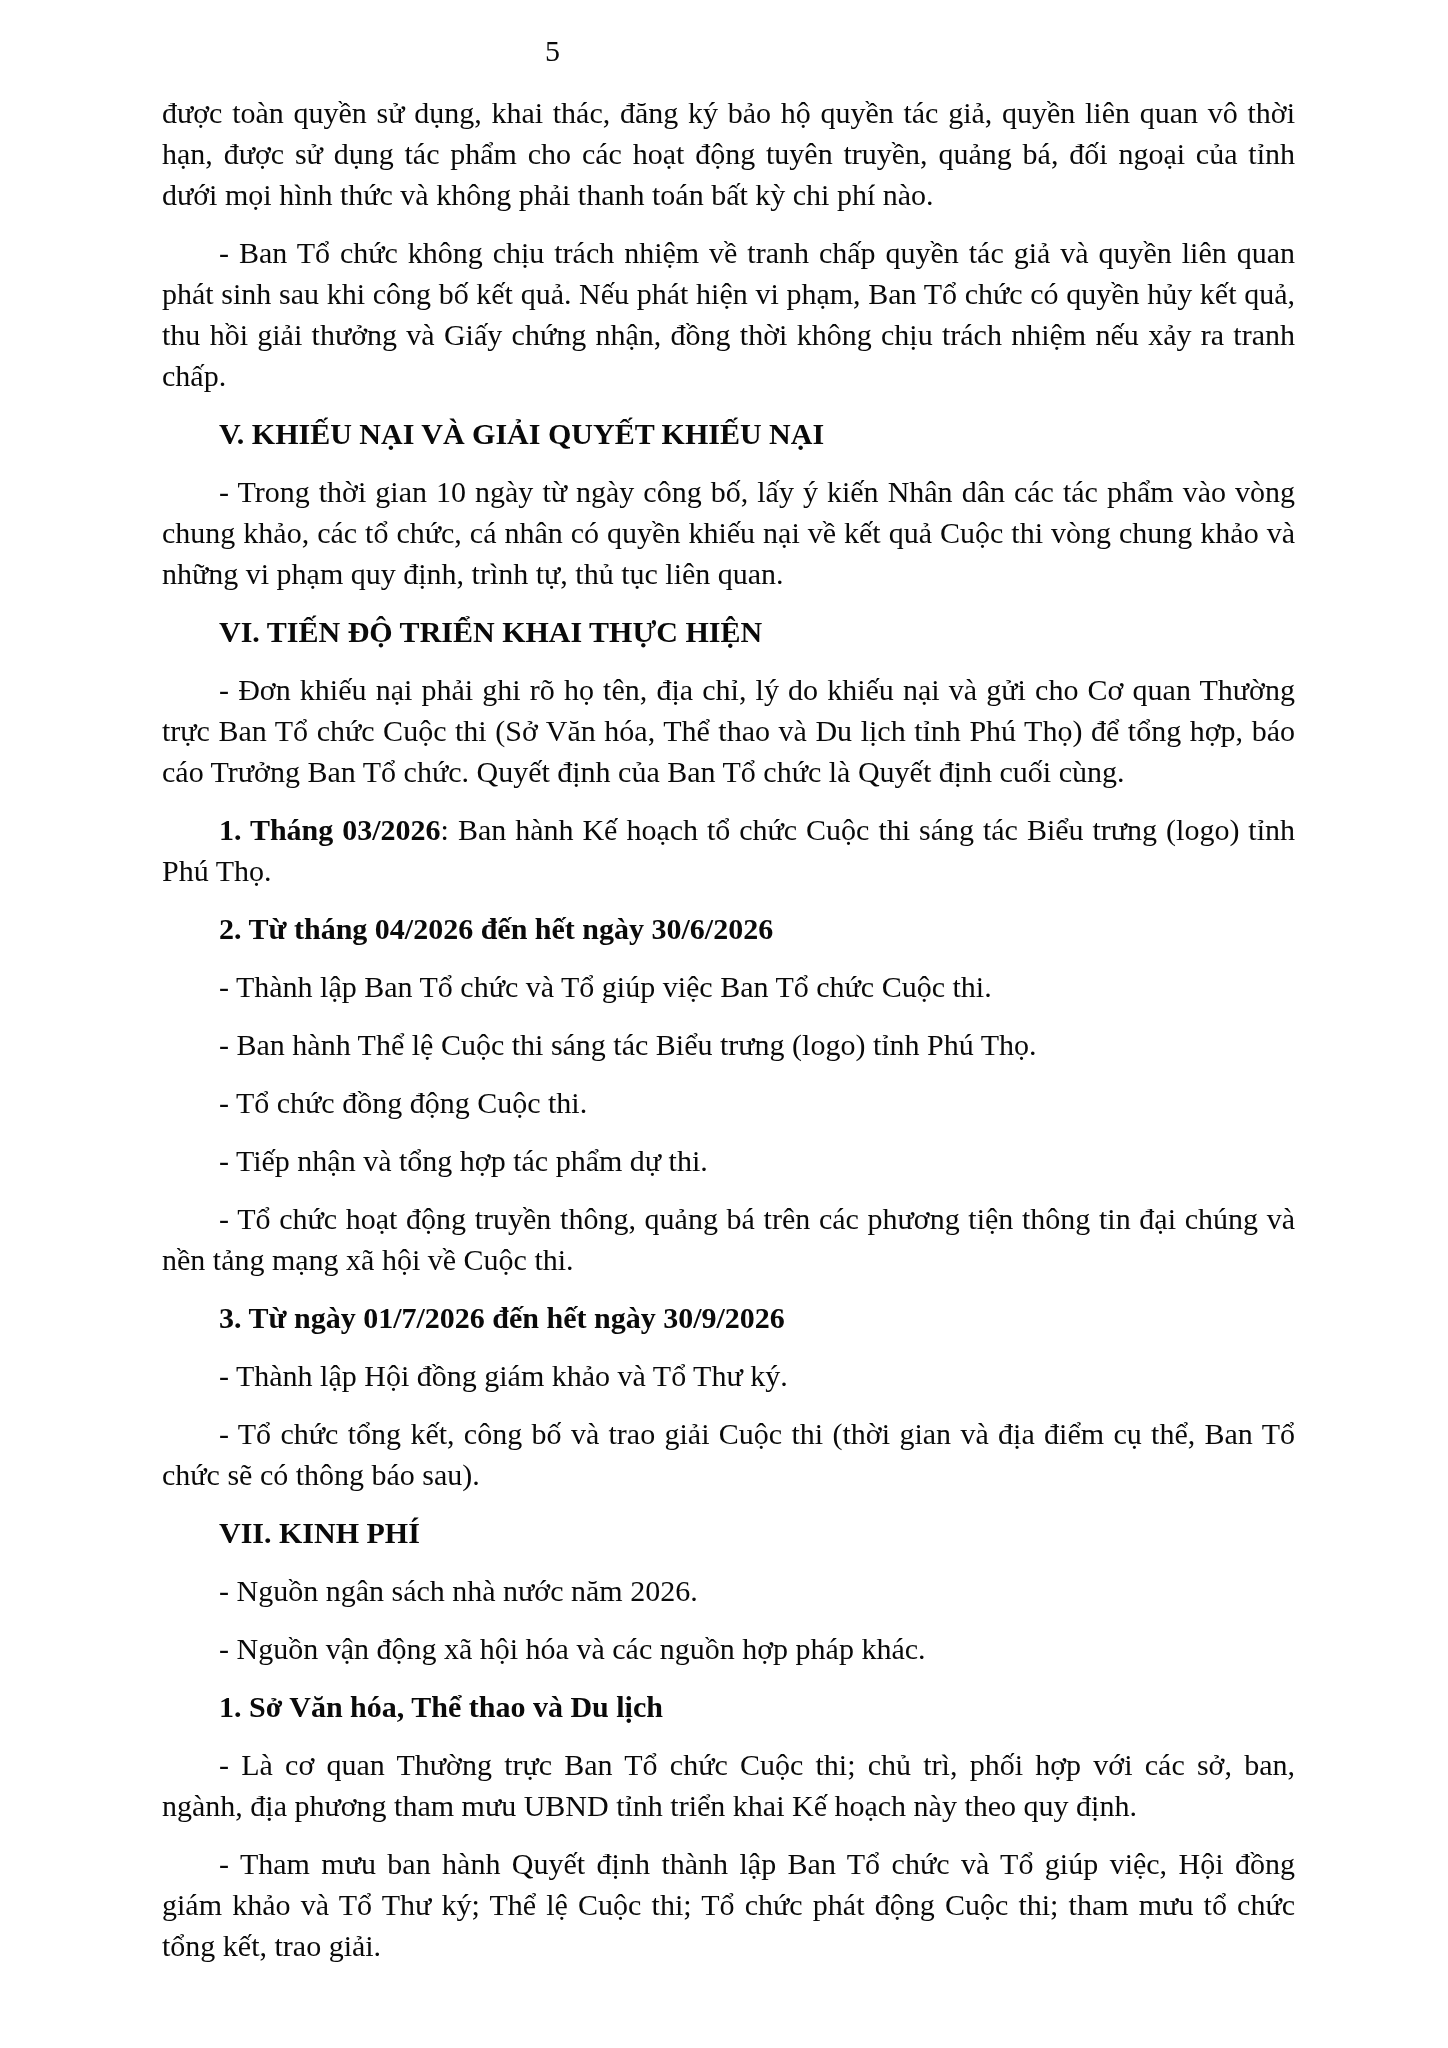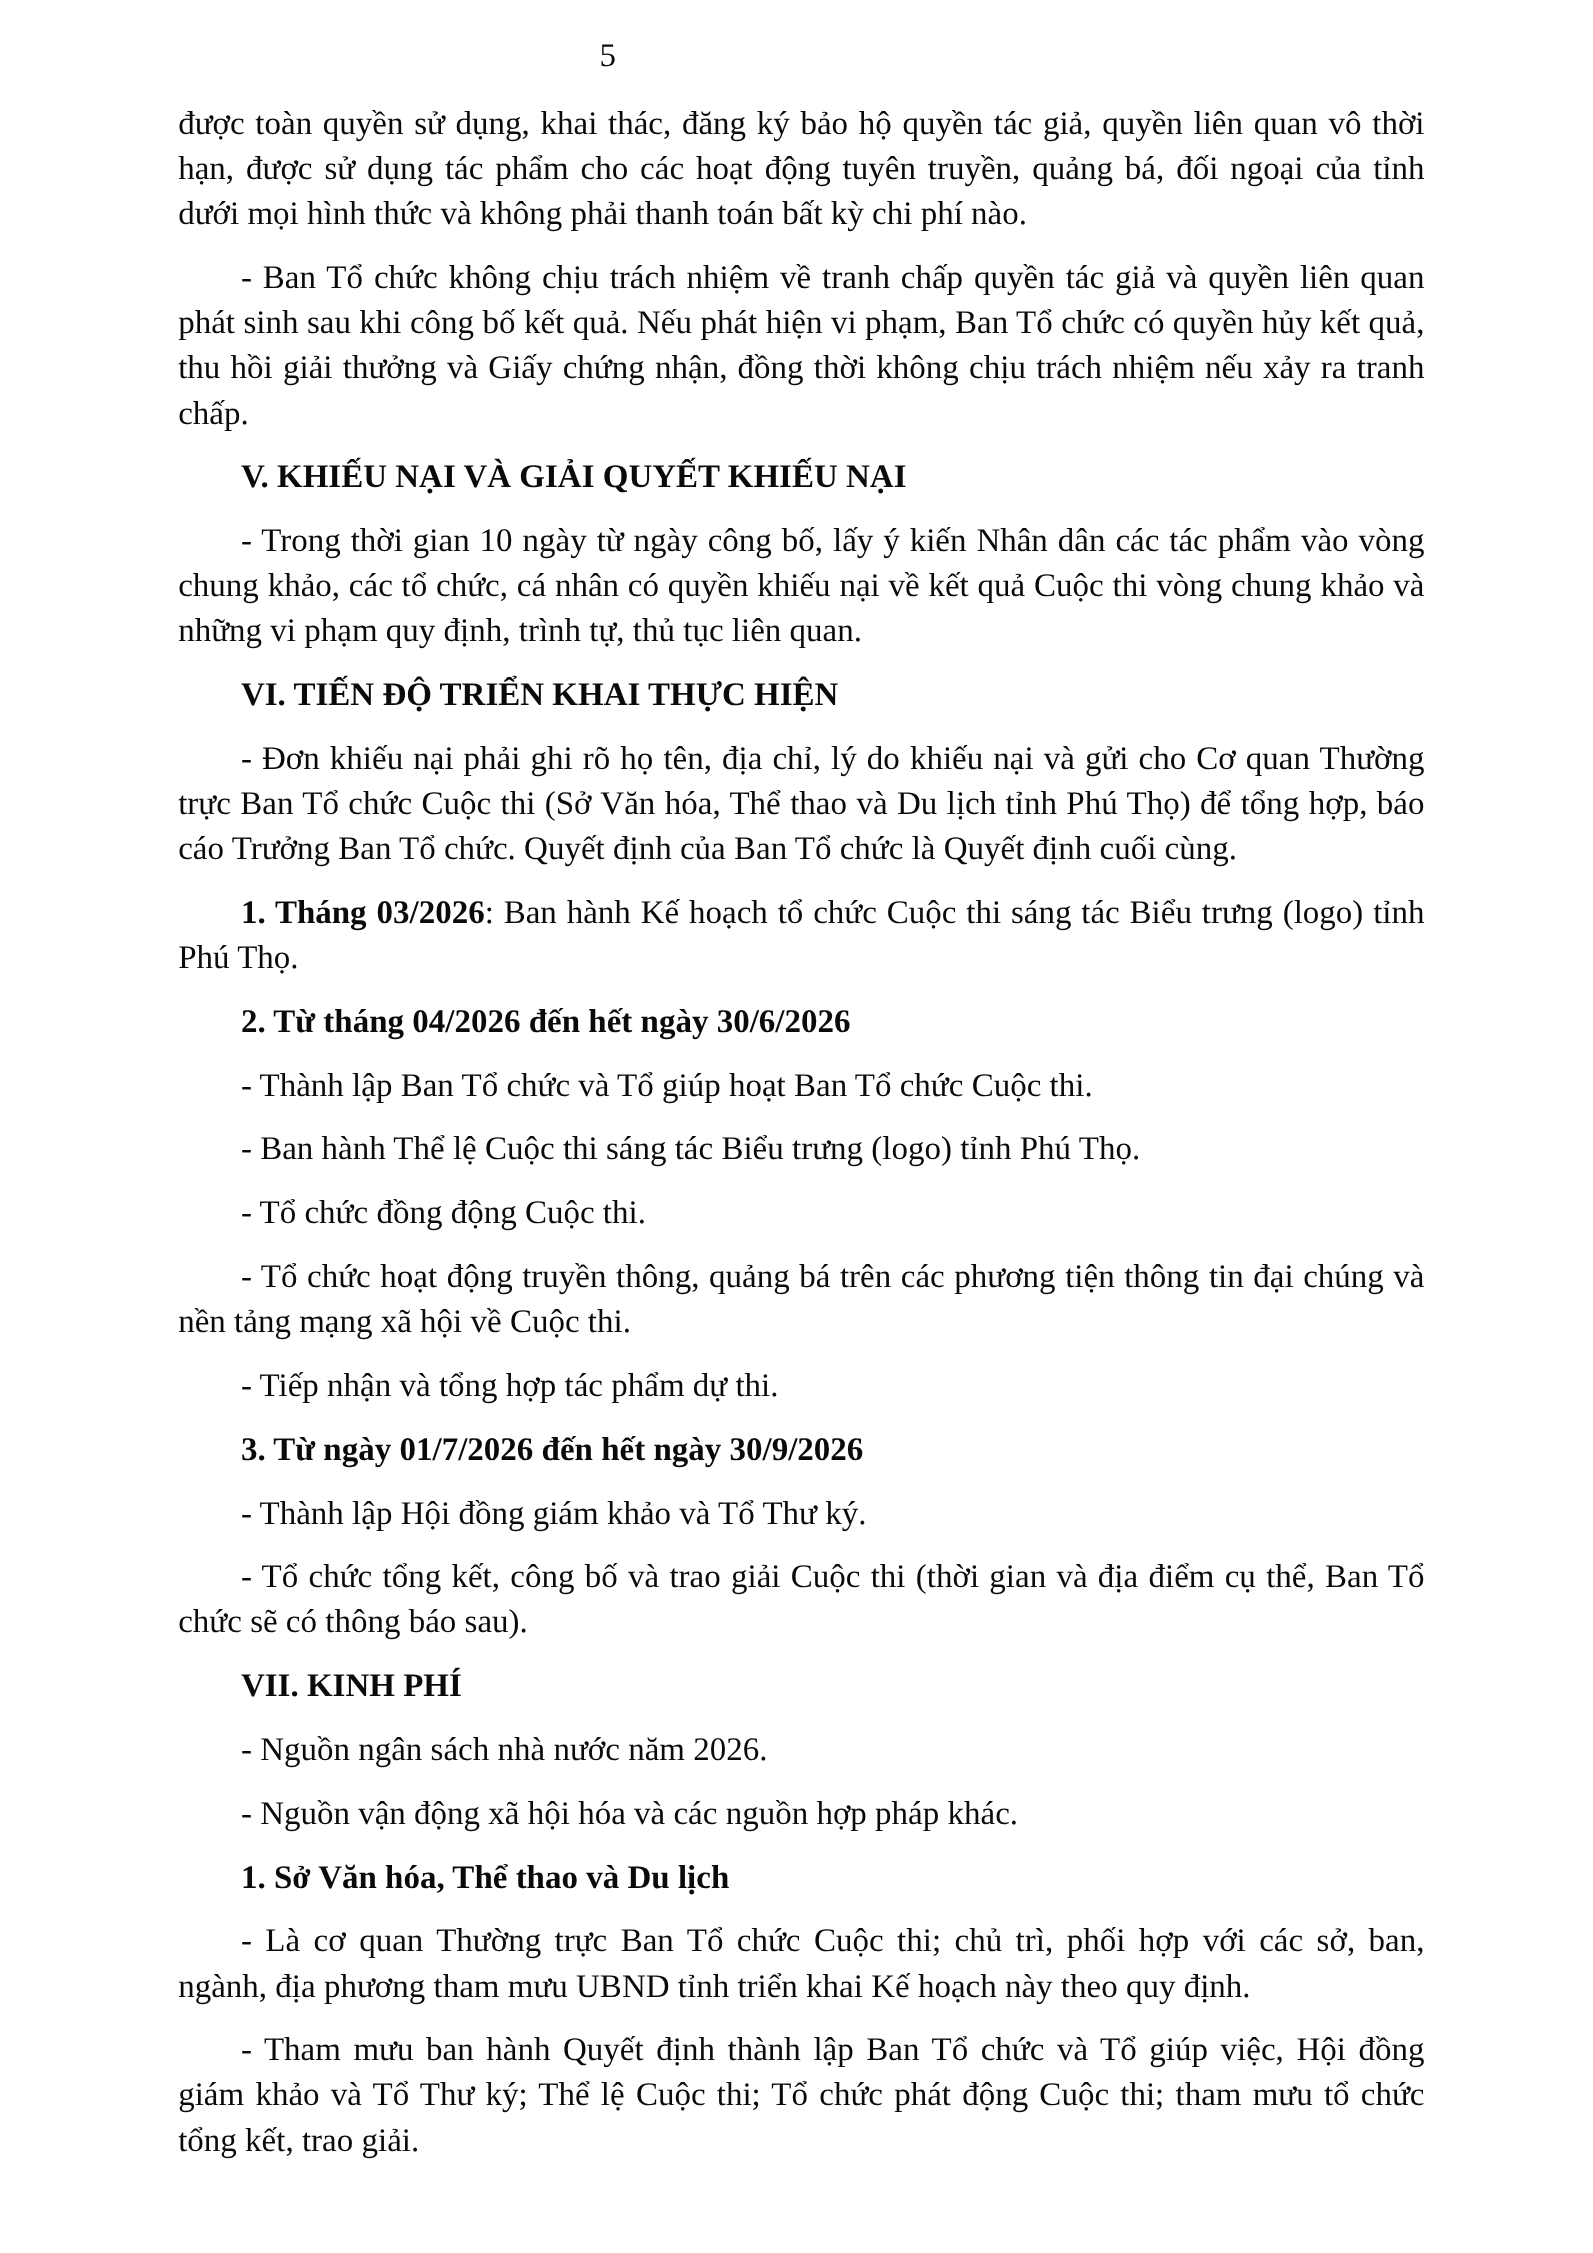--- a/index.html
+++ b/index.html
@@ -49,25 +49,25 @@
   <div class="page-number">5</div>
   <div class="doc-body">
       <p class="para body">được toàn quyền sử dụng, khai thác, đăng ký bảo hộ quyền tác giả, quyền liên quan vô thời hạn, được sử dụng tác phẩm cho các hoạt động tuyên truyền, quảng bá, đối ngoại của tỉnh dưới mọi hình thức và không phải thanh toán bất kỳ chi phí nào.</p>
       <p class="para body indent">- Ban Tổ chức không chịu trách nhiệm về tranh chấp quyền tác giả và quyền liên quan phát sinh sau khi công bố kết quả. Nếu phát hiện vi phạm, Ban Tổ chức có quyền hủy kết quả, thu hồi giải thưởng và Giấy chứng nhận, đồng thời không chịu trách nhiệm nếu xảy ra tranh chấp.</p>
       <p class="para heading indent">V. KHIẾU NẠI VÀ GIẢI QUYẾT KHIẾU NẠI</p>
       <p class="para body indent">- Trong thời gian 10 ngày từ ngày công bố, lấy ý kiến Nhân dân các tác phẩm vào vòng chung khảo, các tổ chức, cá nhân có quyền khiếu nại về kết quả Cuộc thi vòng chung khảo và những vi phạm quy định, trình tự, thủ tục liên quan.</p>
       <p class="para heading indent">VI. TIẾN ĐỘ TRIỂN KHAI THỰC HIỆN</p>
       <p class="para body indent">- Đơn khiếu nại phải ghi rõ họ tên, địa chỉ, lý do khiếu nại và gửi cho Cơ quan Thường trực Ban Tổ chức Cuộc thi (Sở Văn hóa, Thể thao và Du lịch tỉnh Phú Thọ) để tổng hợp, báo cáo Trưởng Ban Tổ chức. Quyết định của Ban Tổ chức là Quyết định cuối cùng.</p>
       <p class="para mixed indent"><b>1. Tháng 03/2026</b>: Ban hành Kế hoạch tổ chức Cuộc thi sáng tác Biểu trưng (logo) tỉnh Phú Thọ.</p>
       <p class="para heading indent">2. Từ tháng 04/2026 đến hết ngày 30/6/2026</p>
-      <p class="para body indent">- Thành lập Ban Tổ chức và Tổ giúp hoạt Ban Tổ chức Cuộc thi.</p>
+      <p class="para body indent">- Thành lập Ban Tổ chức và Tổ giúp việc Ban Tổ chức Cuộc thi.</p>
       <p class="para body indent">- Ban hành Thể lệ Cuộc thi sáng tác Biểu trưng (logo) tỉnh Phú Thọ.</p>
       <p class="para body indent">- Tổ chức đồng động Cuộc thi.</p>
+      <p class="para body indent">- Tiếp nhận và tổng hợp tác phẩm dự thi.</p>
       <p class="para body indent">- Tổ chức hoạt động truyền thông, quảng bá trên các phương tiện thông tin đại chúng và nền tảng mạng xã hội về Cuộc thi.</p>
-      <p class="para body indent">- Tiếp nhận và tổng hợp tác phẩm dự thi.</p>
       <p class="para heading indent">3. Từ ngày 01/7/2026 đến hết ngày 30/9/2026</p>
       <p class="para body indent">- Thành lập Hội đồng giám khảo và Tổ Thư ký.</p>
       <p class="para body indent">- Tổ chức tổng kết, công bố và trao giải Cuộc thi (thời gian và địa điểm cụ thể, Ban Tổ chức sẽ có thông báo sau).</p>
       <p class="para heading indent">VII. KINH PHÍ</p>
       <p class="para body indent">- Nguồn ngân sách nhà nước năm 2026.</p>
       <p class="para body indent">- Nguồn vận động xã hội hóa và các nguồn hợp pháp khác.</p>
       <p class="para heading indent">1. Sở Văn hóa, Thể thao và Du lịch</p>
       <p class="para body indent">- Là cơ quan Thường trực Ban Tổ chức Cuộc thi; chủ trì, phối hợp với các sở, ban, ngành, địa phương tham mưu UBND tỉnh triển khai Kế hoạch này theo quy định.</p>
       <p class="para body indent">- Tham mưu ban hành Quyết định thành lập Ban Tổ chức và Tổ giúp việc, Hội đồng giám khảo và Tổ Thư ký; Thể lệ Cuộc thi; Tổ chức phát động Cuộc thi; tham mưu tổ chức tổng kết, trao giải.</p>
     </div>

